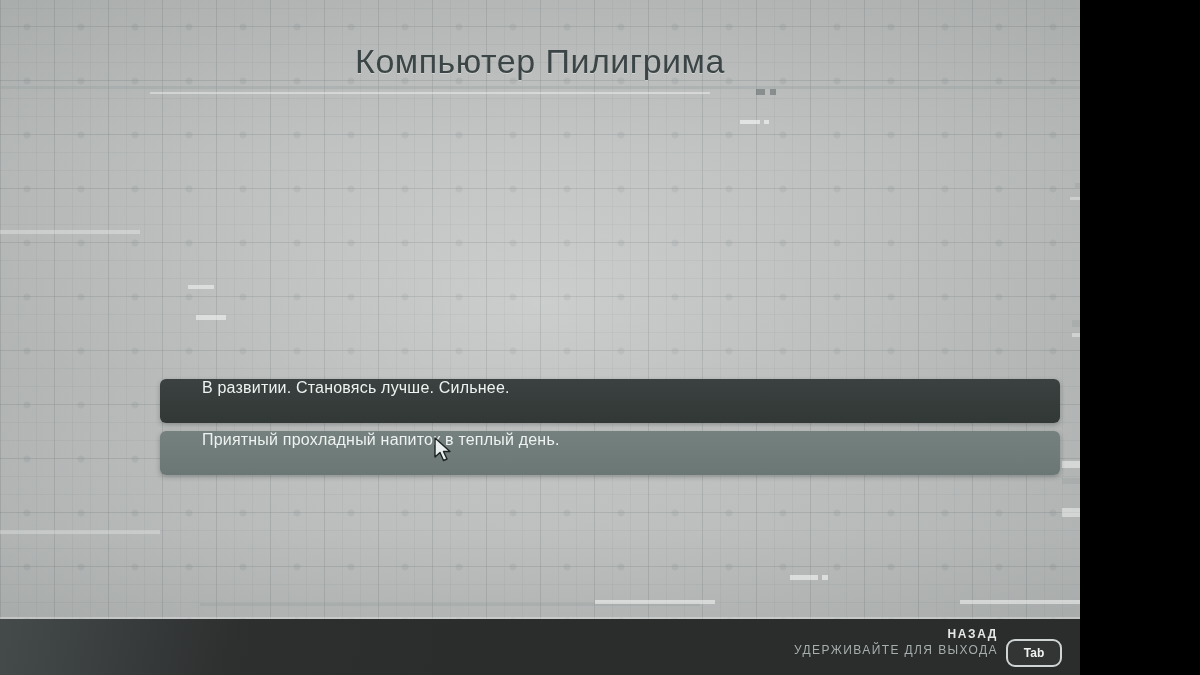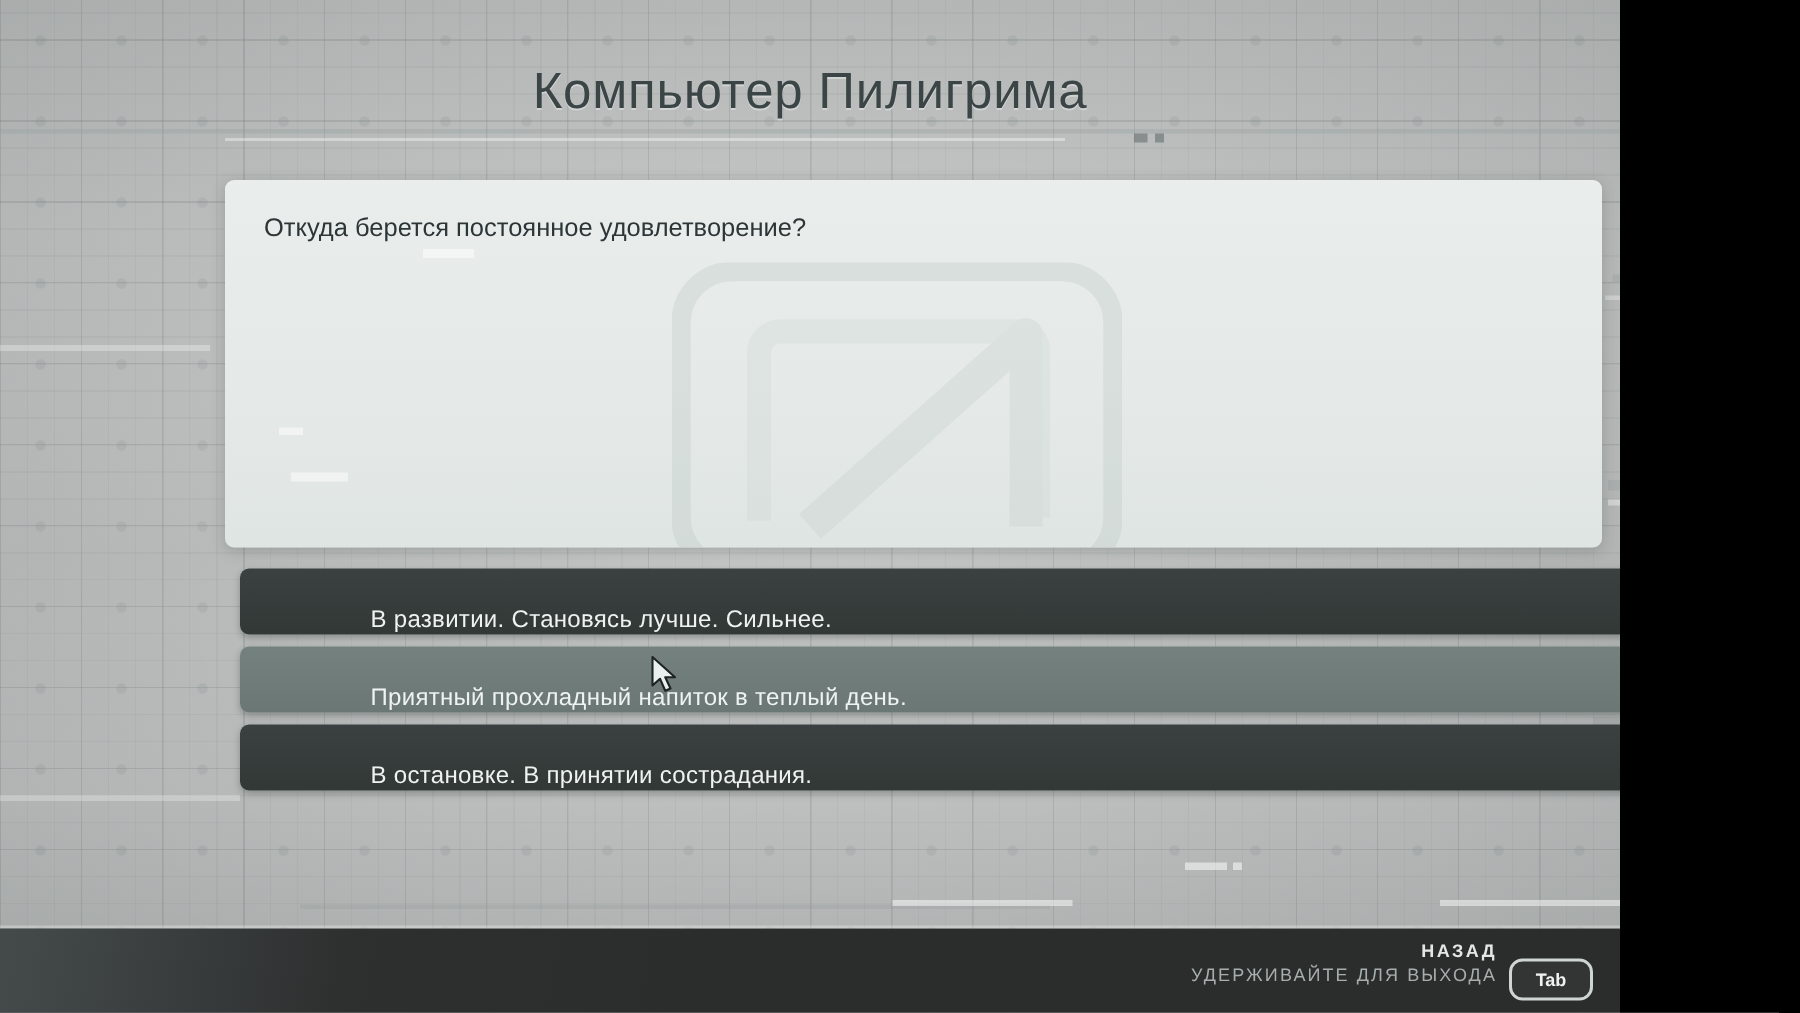--- a/index.html
+++ b/index.html
@@ -57,21 +57,21 @@
   
   .panel{position:absolute;left:150px;top:120px;width:918px;height:245px;
     background:linear-gradient(180deg,#e9eeec 0%,#e5eae8 60%,#dfe5e3 100%);
     border-radius:6px;box-shadow:0 2px 10px rgba(40,50,50,.22);overflow:hidden;}
   .panel-logo{position:absolute;left:298px;top:55px;width:300px;height:210px;opacity:.30;}
   .panel-q{position:absolute;left:26px;top:20px;right:26px;
     font-size:17px;color:#2d3537;line-height:1.4;}
 
   
   .opt{position:absolute;left:160px;width:900px;height:44px;border-radius:6px;
-    display:flex;align-items:flex-end;box-shadow:0 2px 5px rgba(30,38,38,.30);padding-left:45px;}
+    display:flex;align-items:flex-start;box-shadow:0 2px 5px rgba(30,38,38,.30);}
   .opt-label{font-size:16px;color:#eef2f1;margin-left:42px;letter-spacing:.2px;}
   .opt-dark{background:linear-gradient(180deg,#3a4140 0%,#323836 100%);}
   .opt-hl{background:linear-gradient(180deg,#74817e 0%,#6a7774 100%);}
   .opt1{top:379px;}
   .opt2{top:431px;}
   .opt3{top:483px;}
 
   
   .hint{position:absolute;right:18px;bottom:8px;text-align:right;
     color:#b9bfbe;line-height:1.25;}
@@ -130,40 +130,26 @@
     <div class="fband band1"></div>
     <div class="fband band1b"></div>
   </div>
 
   <div class="bottom-bar"></div>
   <div class="bottom-bar-sheen"></div>
   <div class="bottom-hair"></div>
 
   <div class="title">Компьютер Пилигрима</div>
 
-  <div class="panel">
-    <svg class="panel-logo" viewBox="0 0 300 210">
-      <rect x="6" y="6" width="288" height="198" rx="34" ry="34" fill="none" stroke="#b9c4c0" stroke-width="13"></rect>
-      <path d="M58 172 V60 a14 14 0 0 1 14 -14 H232 a12 12 0 0 1 12 12 V170" fill="none" stroke="#ccd5d2" stroke-width="16" stroke-linejoin="round"></path>
-      <path d="M92 176 L236 48 L236 176" fill="none" stroke="#c2ccc8" stroke-width="22" stroke-linejoin="round"></path>
-    </svg>
-    <div class="glitch gl-light" style="left:132px;top:46px;width:34px;height:6px;opacity:.9;"></div>
-    <div class="glitch gl-light" style="left:36px;top:165px;width:16px;height:5px;opacity:.9;"></div>
-    <div class="glitch gl-light" style="left:44px;top:195px;width:38px;height:6px;opacity:.9;"></div>
-    <div class="panel-q">Откуда берется постоянное удовлетворение?</div>
-  </div>
 
   <div class="opt opt-dark opt1">
     <span class="opt-label">В развитии. Становясь лучше. Сильнее.</span>
   </div>
   <div class="opt opt-hl opt2">
     <span class="opt-label">Приятный прохладный напиток в теплый день.</span>
-  </div>
-  <div class="opt opt-dark opt3">
-    <span class="opt-label">В остановке. В принятии сострадания.</span>
   </div>
 
   <div class="hint">
     <div class="hint-row">
       <div class="hint-texts">
         <span class="hint-back">НАЗАД</span>
         <span class="hint-hold">УДЕРЖИВАЙТЕ ДЛЯ ВЫХОДА</span>
       </div>
       <span class="keycap">Tab</span>
     </div>

